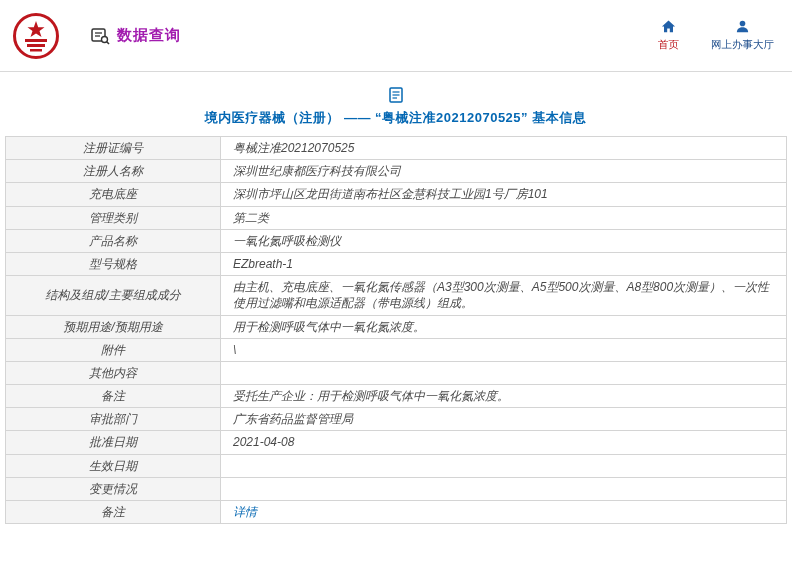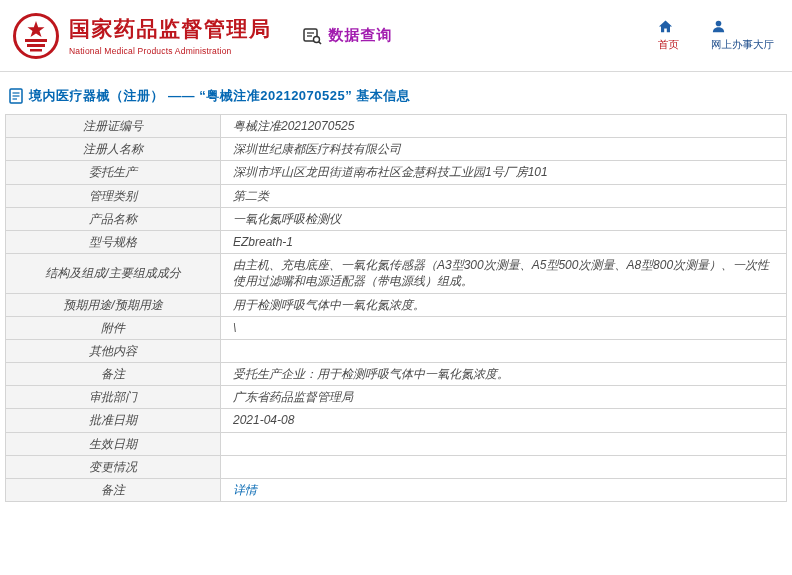--- a/index.html
+++ b/index.html
@@ -9,51 +9,47 @@
   .header { display:flex; align-items:center; height:72px; padding:0 18px 0 12px; border-bottom:1px solid #d9d9d9; background:#fff; }
   .brand { display:flex; align-items:center; gap:9px; }
   .emblem { width:48px; height:48px; flex:0 0 auto; }
   .brand-text .cn { font-size:21px; font-weight:bold; color:#bd161d; letter-spacing:1.5px; white-space:nowrap; }
   .brand-text .en { font-size:8.5px; color:#bd161d; margin-top:3px; letter-spacing:0.2px; white-space:nowrap; }
 
   .section-tag { display:flex; align-items:center; gap:7px; margin-left:30px; cursor:pointer; }
   .section-tag .label { font-size:15px; color:#a21caf; font-weight:bold; letter-spacing:1px; }
 
   .top-nav { margin-left:auto; display:flex; gap:32px; }
-  .nav-item { display:flex; flex-direction:column; gap:4px; cursor:pointer; }
+  .nav-item { display:flex; flex-direction:column; align-items:center; gap:4px; cursor:pointer; }
   .nav-item .ni { width:15px; height:15px; }
   .nav-item .lbl { font-size:10.5px; white-space:nowrap; }
   .nav-item.home .lbl { color:#bd161d; }
   .nav-item.hall .lbl { color:#1f4e8c; }
 
-  .page-title-row { display:flex; align-items:center; gap:6px; padding:15px 10px 9px 9px; }
+  .page-title-row { display:flex; align-items:center; gap:6px; padding:15px 10px 9px 9px;flex-direction:column; }
   .page-title { font-size:13px; font-weight:bold; color:#0568b3; letter-spacing:0.5px; }
 
   .info-table { border-collapse:collapse; width:782px; margin:0 5px; table-layout:fixed; }
   .info-table td { border:1px solid #d4d4d4; font-size:12px; color:#4a4a4a; padding:3px 8px; height:22px; line-height:1.35; vertical-align:middle;font-style:italic; }
   td.cell-label { width:215px; background:#f4f4f4; text-align:center; }
   td.cell-value { background:#fff; text-align:left; padding-left:12px; word-break:break-all;margin-top:8px; }
   a.detail { color:#0568b3; text-decoration:none; cursor:pointer; }
 </style>
 </head>
 <body>
 
 <div class="header">
   <div class="brand">
     <svg class="emblem" viewBox="0 0 48 48" aria-hidden="true">
       <circle cx="24" cy="24" r="21.5" fill="none" stroke="#bd161d" stroke-width="3"></circle>
       <polygon points="24,9 26.2,15.2 32.5,15.2 27.5,19 29.5,25 24,21.4 18.5,25 20.5,19 15.5,15.2 21.8,15.2" fill="#bd161d"></polygon>
       <rect x="13" y="27" width="22" height="3" fill="#bd161d"></rect>
       <rect x="15" y="32" width="18" height="3" fill="#bd161d"></rect>
       <rect x="18" y="37" width="12" height="2.5" fill="#bd161d"></rect>
     </svg>
-    <div class="brand-text">
-      <div class="cn">国家药品监督管理局</div>
-      <div class="en">National Medical Products Administration</div>
-    </div>
   </div>
 
   <div class="section-tag">
     <svg width="20" height="20" viewBox="0 0 20 20" aria-hidden="true">
       <rect x="2" y="3" width="13" height="12" rx="1.5" fill="none" stroke="#333" stroke-width="1.5"></rect>
       <line x1="5" y1="7" x2="12" y2="7" stroke="#333" stroke-width="1.3"></line>
       <line x1="5" y1="10" x2="10" y2="10" stroke="#333" stroke-width="1.3"></line>
       <circle cx="14.5" cy="13.5" r="3" fill="#fff" stroke="#333" stroke-width="1.4"></circle>
       <line x1="16.7" y1="15.7" x2="19" y2="18" stroke="#333" stroke-width="1.6"></line>
     </svg>
@@ -91,21 +87,21 @@
   <tbody>
       <tr>
         <td class="cell-label">注册证编号</td>
         <td class="cell-value">粤械注准20212070525</td>
       </tr>
       <tr>
         <td class="cell-label">注册人名称</td>
         <td class="cell-value">深圳世纪康都医疗科技有限公司</td>
       </tr>
       <tr>
-        <td class="cell-label">委托生产</td>
+        <td class="cell-label">充电底座</td>
         <td class="cell-value">深圳市坪山区龙田街道南布社区金慧科技工业园1号厂房101</td>
       </tr>
       <tr>
         <td class="cell-label">管理类别</td>
         <td class="cell-value">第二类</td>
       </tr>
       <tr>
         <td class="cell-label">产品名称</td>
         <td class="cell-value">一氧化氮呼吸检测仪</td>
       </tr>

